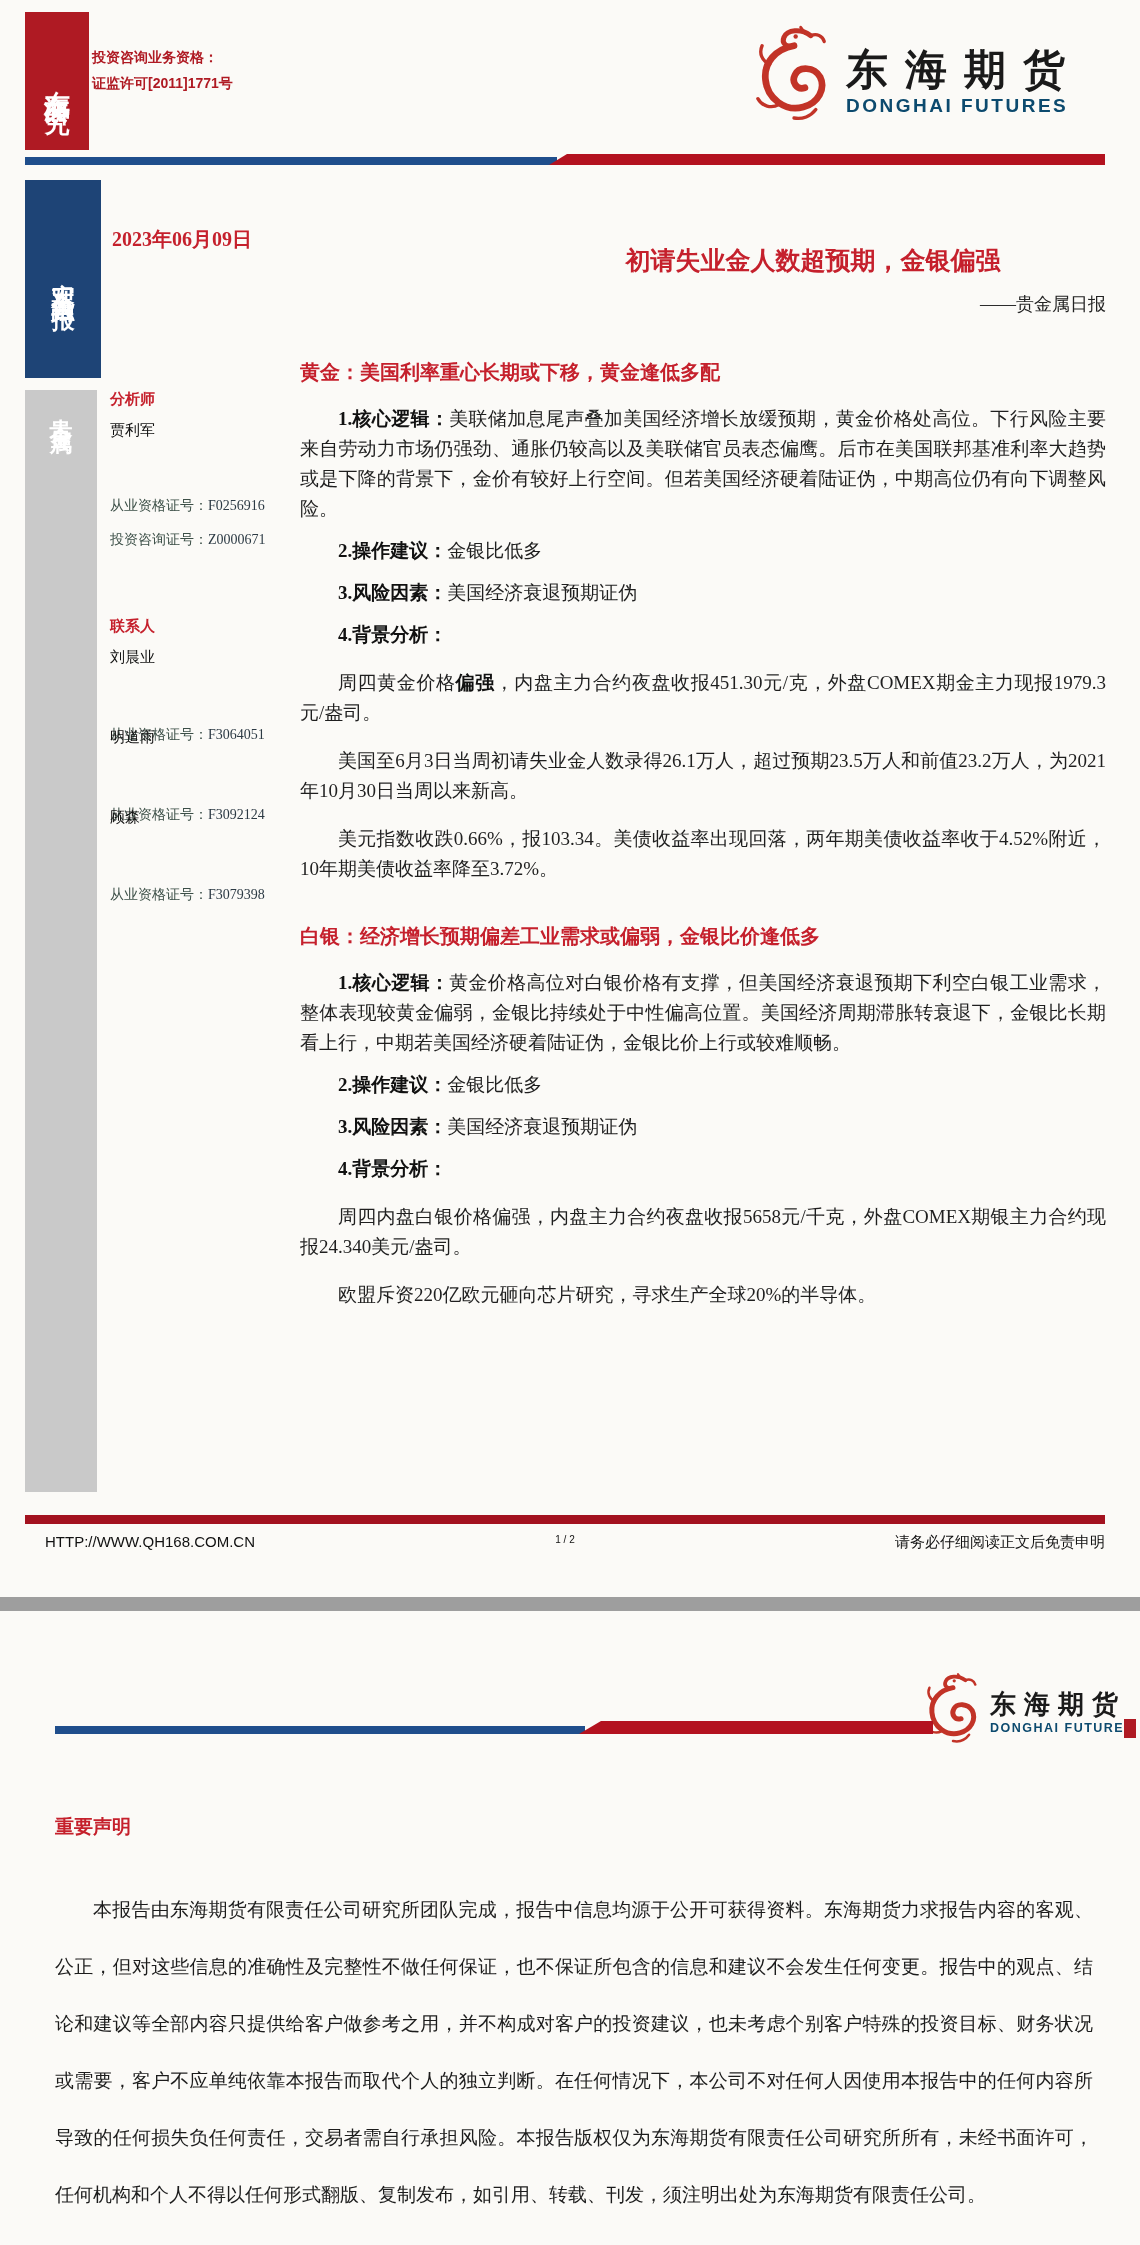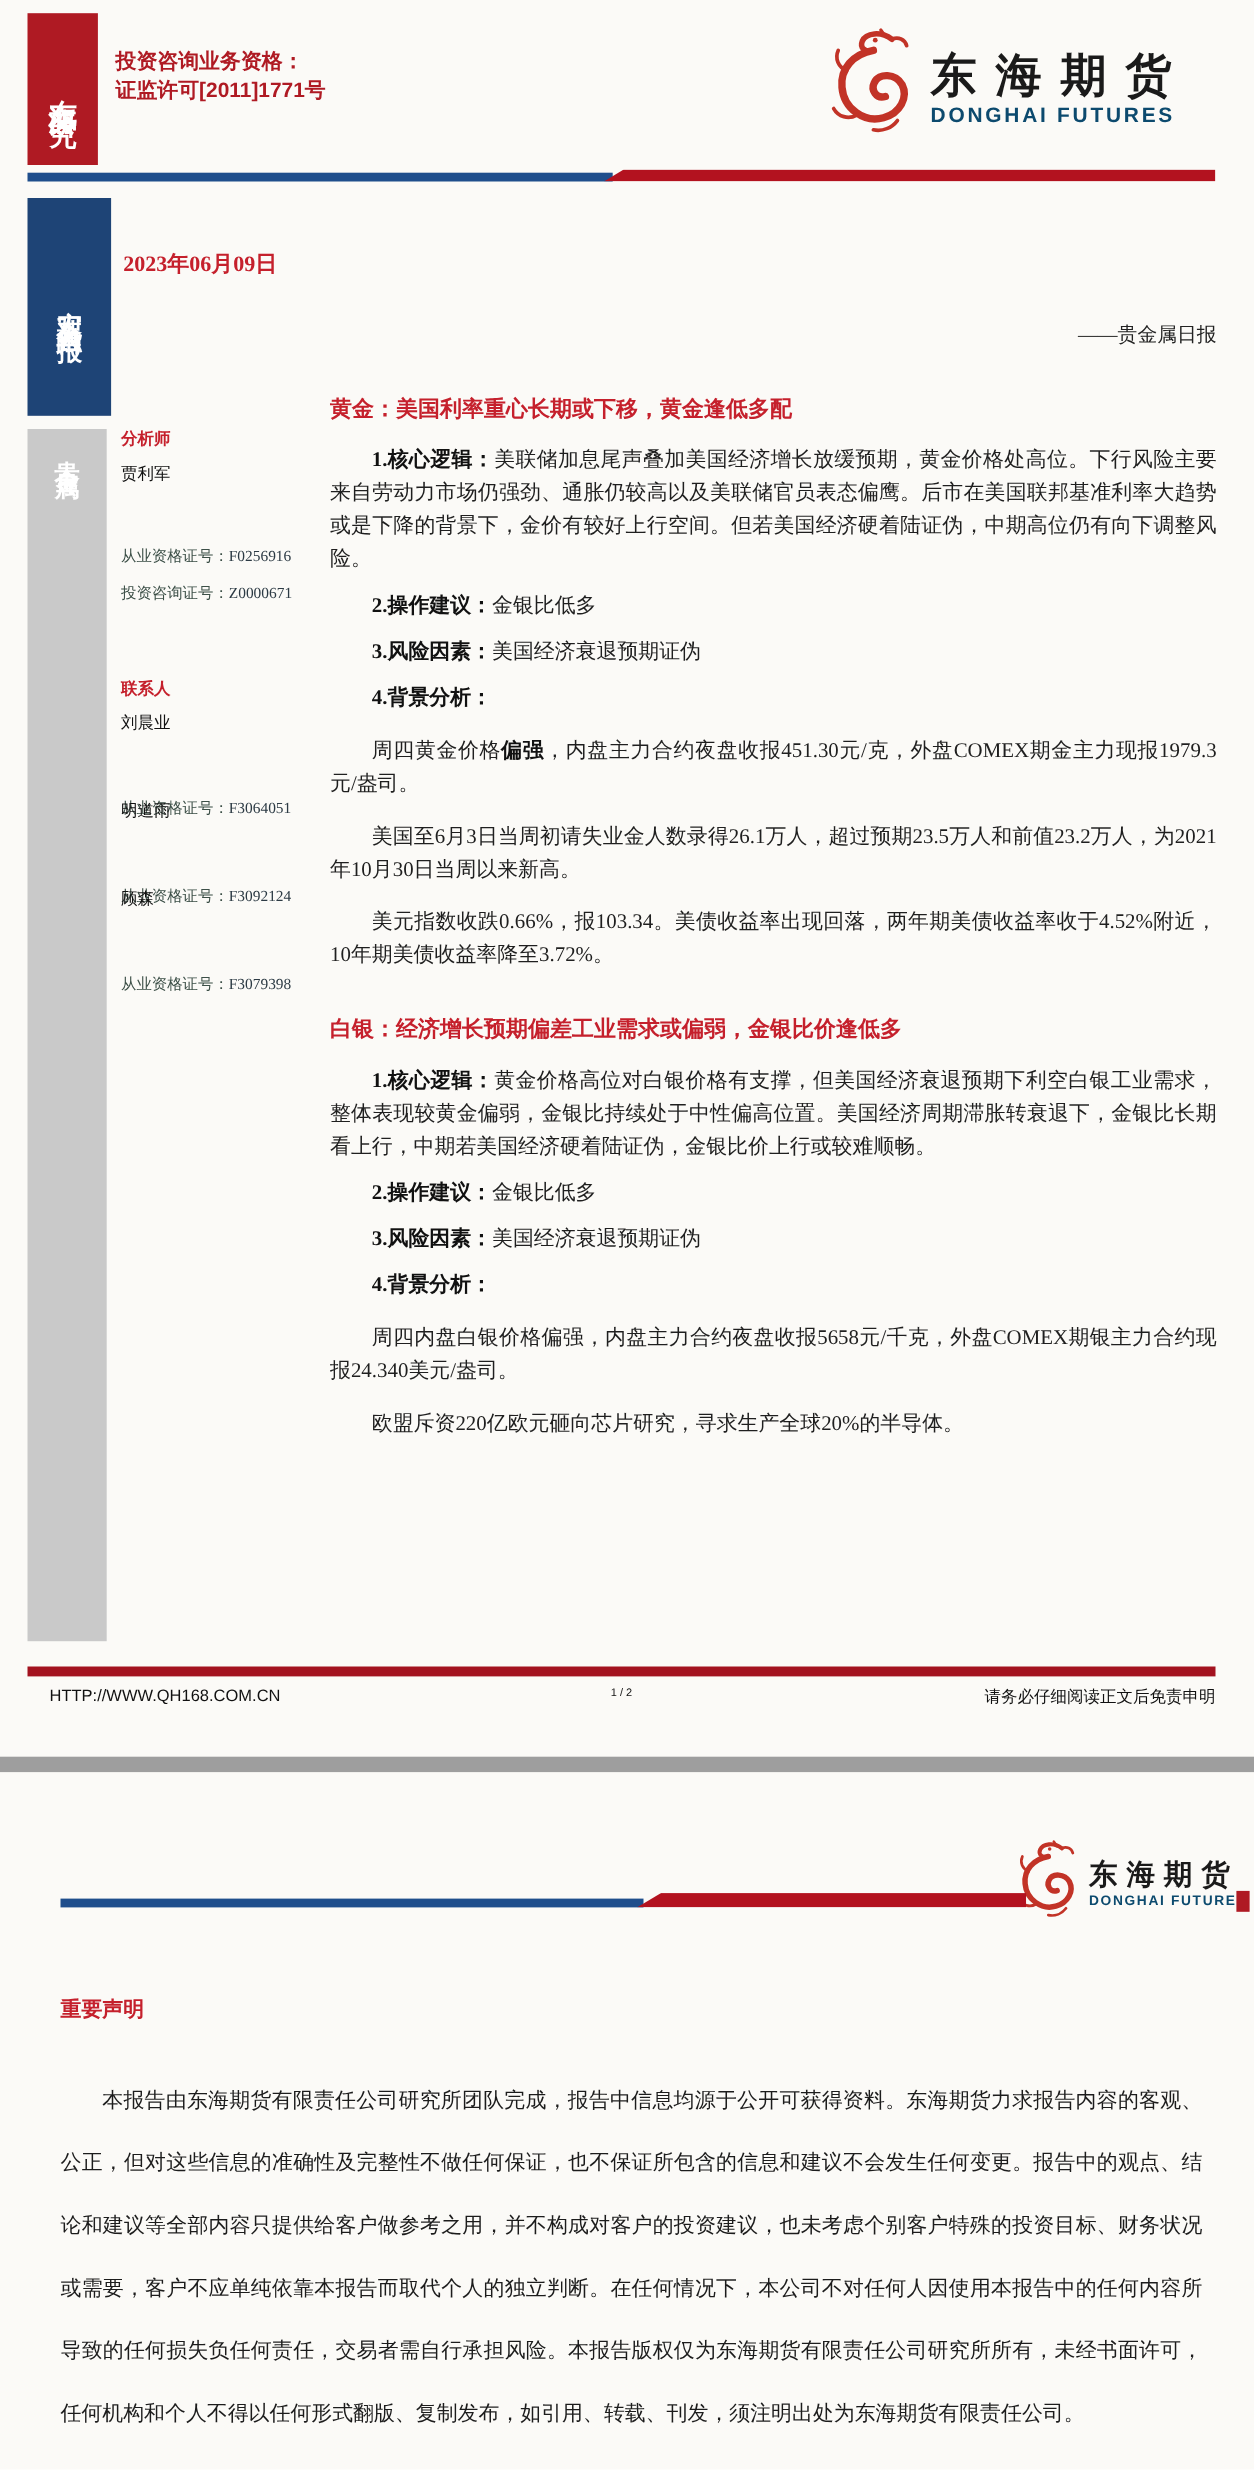--- a/index.html
+++ b/index.html
@@ -15,22 +15,22 @@
     position:absolute;left:25px;top:12px;width:64px;height:138px;
     background:var(--box-red,#AF1A23);display:flex;align-items:center;justify-content:center;
   }
   .v-text{
     writing-mode:vertical-rl;text-orientation:upright;
     color:#fff;font-weight:700;letter-spacing:6px;
     font-family:"Liberation Serif","DejaVu Serif",serif;
   }
   .brand-box .v-text{font-size:26px;}
   .qualification{
-    position:absolute;left:105px;top:44px;
-    color:var(--box-red,#AF1A23);font-weight:700;font-size:19px;line-height:26px;
+    position:absolute;left:92px;top:44px;
+    color:var(--box-red,#AF1A23);font-weight:700;font-size:14px;line-height:26px;
     font-family:"Liberation Sans","DejaVu Sans",sans-serif;
   }
   .logo{position:absolute;display:flex;align-items:flex-start;}
   .logo1{left:752px;top:24px;width:380px;height:112px;}
   .logo1 .dragon{width:84px;height:104px;flex:0 0 auto;}
   .logo1 .logo-text{margin-left:10px;padding-top:22px;}
   .logo-cn{color:#1a1a1a;font-weight:700;white-space:nowrap;}
   .logo-en{color:#0c4a6e;font-weight:700;white-space:nowrap;font-family:"Liberation Sans","DejaVu Sans",sans-serif;}
   .logo1 .logo-cn{font-size:42px;letter-spacing:17px;line-height:48px;}
   .logo1 .logo-en{font-size:19px;letter-spacing:2.5px;line-height:24px;}
@@ -135,20 +135,21 @@
   <div class="divider1">
     <div class="d-blue"></div>
     <div class="d-red"></div>
   </div>
 
   <div class="report-type-box">
     <span class="v-text">宏观金融日报</span>
   </div>
 
   <div class="report-date">2023年06月09日</div>
+  <div class="main-title">初请失业金人数超预期，金银偏强</div>
   <div class="sub-title">——贵金属日报</div>
 
   <div class="category-bar">
     <span class="v-text">贵金属</span>
   </div>
 
   <div class="side side-role" style="top:390px">分析师</div>
   <div class="side side-name" style="top:421px">贾利军</div>
   <div class="side side-cred" style="top:453px">
     <span class="cred-label">从业资格证号：</span><span class="cred-value">F0256916</span>

